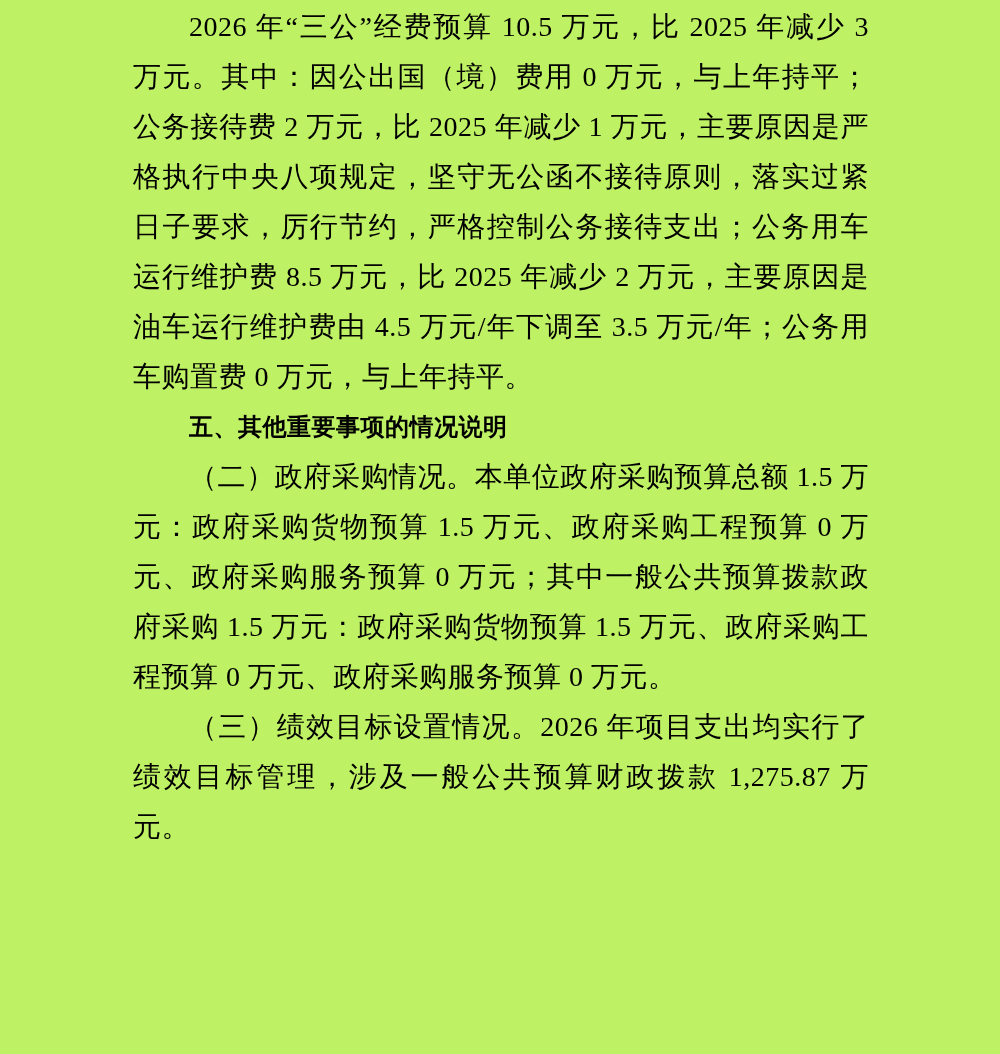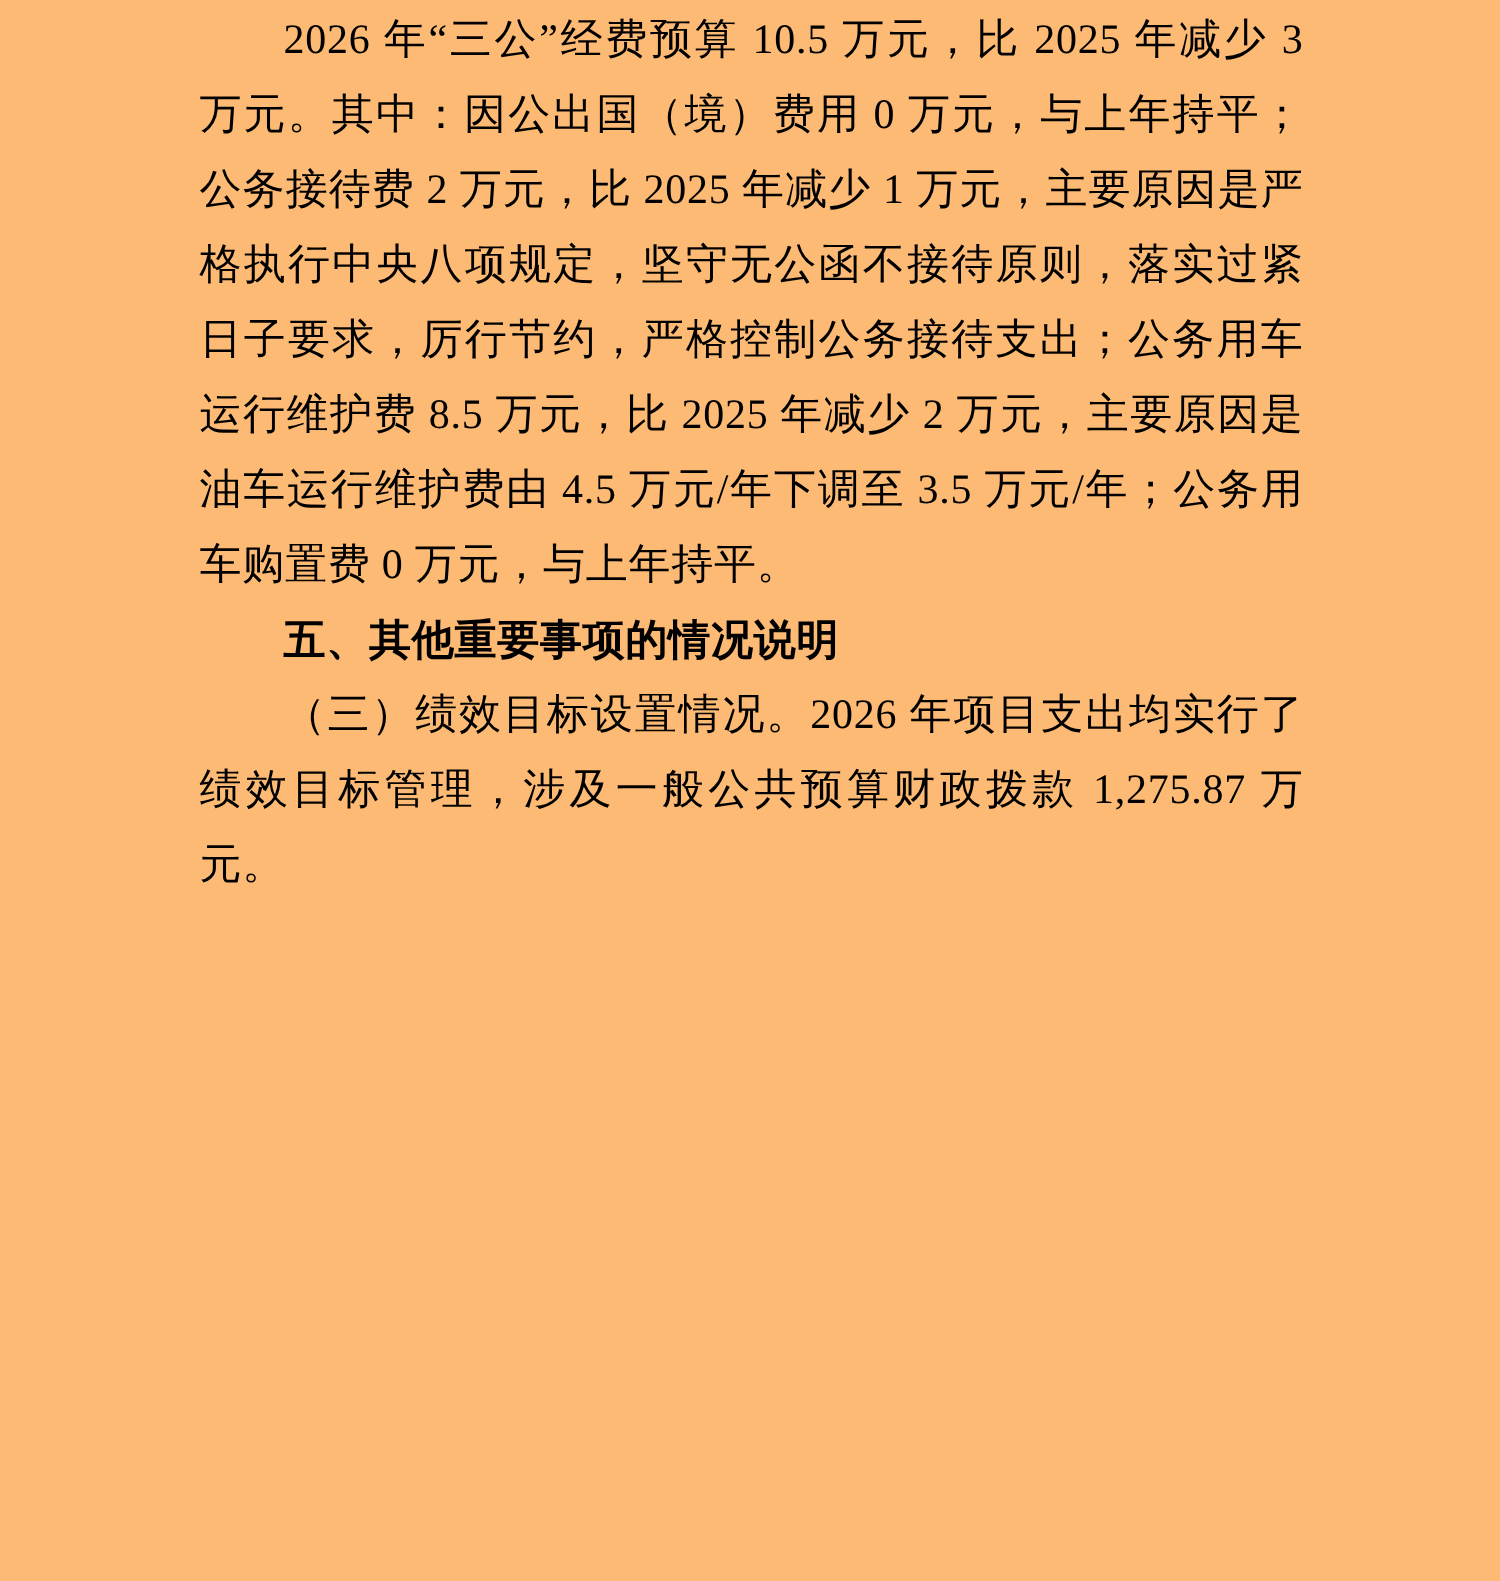--- a/index.html
+++ b/index.html
@@ -4,21 +4,21 @@
 <style>
   html, body {
     margin: 0;
     padding: 0;
     background: #ffffff;
   }
   .page {
     position: relative;
     width: 1000px;
     height: 1054px;
-    background: #fdba74;
+    background: #bef264;
     overflow: hidden;
     box-sizing: border-box;
   }
   .doc-body {
     position: absolute;
     left: 133px;
     top: 0;
     width: 736px;
     padding-top: 2px;
     box-sizing: border-box;
@@ -32,29 +32,30 @@
     text-align: justify;
     text-justify: inter-ideograph;
     text-indent: 56px;
     letter-spacing: 0.5px;
     word-break: break-all;
   }
   .heading {
     margin: 0;
     font-family: "Liberation Sans", "DejaVu Sans", sans-serif;
     font-weight: 700;
-    font-size: 28px;
+    font-size: 24px;
     line-height: 50px;
     color: #000000;
     text-indent: 56px;
     letter-spacing: 0.5px;
   }
 </style>
 </head>
 <body>
 
 <div class="page">
   <div class="doc-body">
     <p class="para">2026 年“三公”经费预算 10.5 万元，比 2025 年减少 3 万元。其中：因公出国（境）费用 0 万元，与上年持平；公务接待费 2 万元，比 2025 年减少 1 万元，主要原因是严格执行中央八项规定，坚守无公函不接待原则，落实过紧日子要求，厉行节约，严格控制公务接待支出；公务用车运行维护费 8.5 万元，比 2025 年减少 2 万元，主要原因是油车运行维护费由 4.5 万元/年下调至 3.5 万元/年；公务用车购置费 0 万元，与上年持平。</p>
     <h2 class="heading">五、其他重要事项的情况说明</h2>
+    <p class="para">（二）政府采购情况。本单位政府采购预算总额 1.5 万元：政府采购货物预算 1.5 万元、政府采购工程预算 0 万元、政府采购服务预算 0 万元；其中一般公共预算拨款政府采购 1.5 万元：政府采购货物预算 1.5 万元、政府采购工程预算 0 万元、政府采购服务预算 0 万元。</p>
     <p class="para">（三）绩效目标设置情况。2026 年项目支出均实行了绩效目标管理，涉及一般公共预算财政拨款 1,275.87 万元。</p>
   </div>
 </div>
 
 </body></html>

